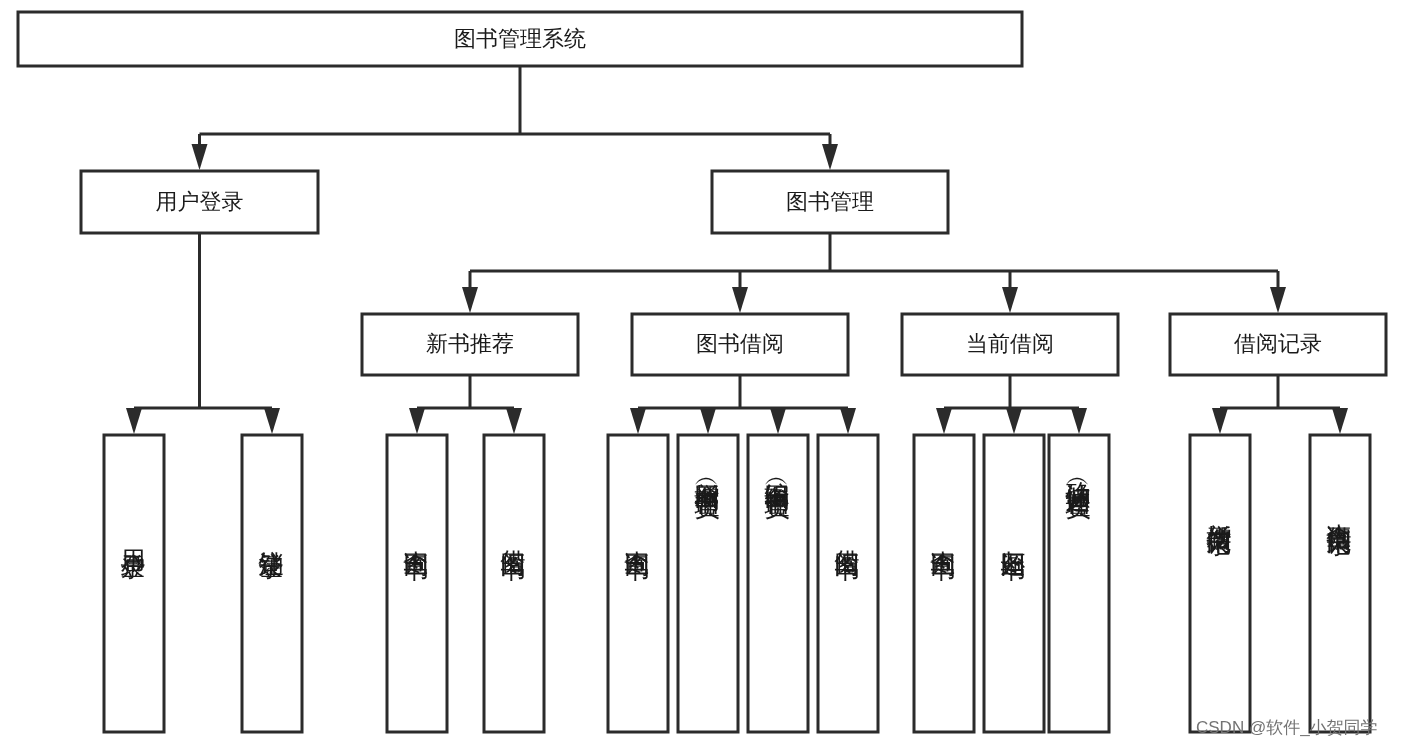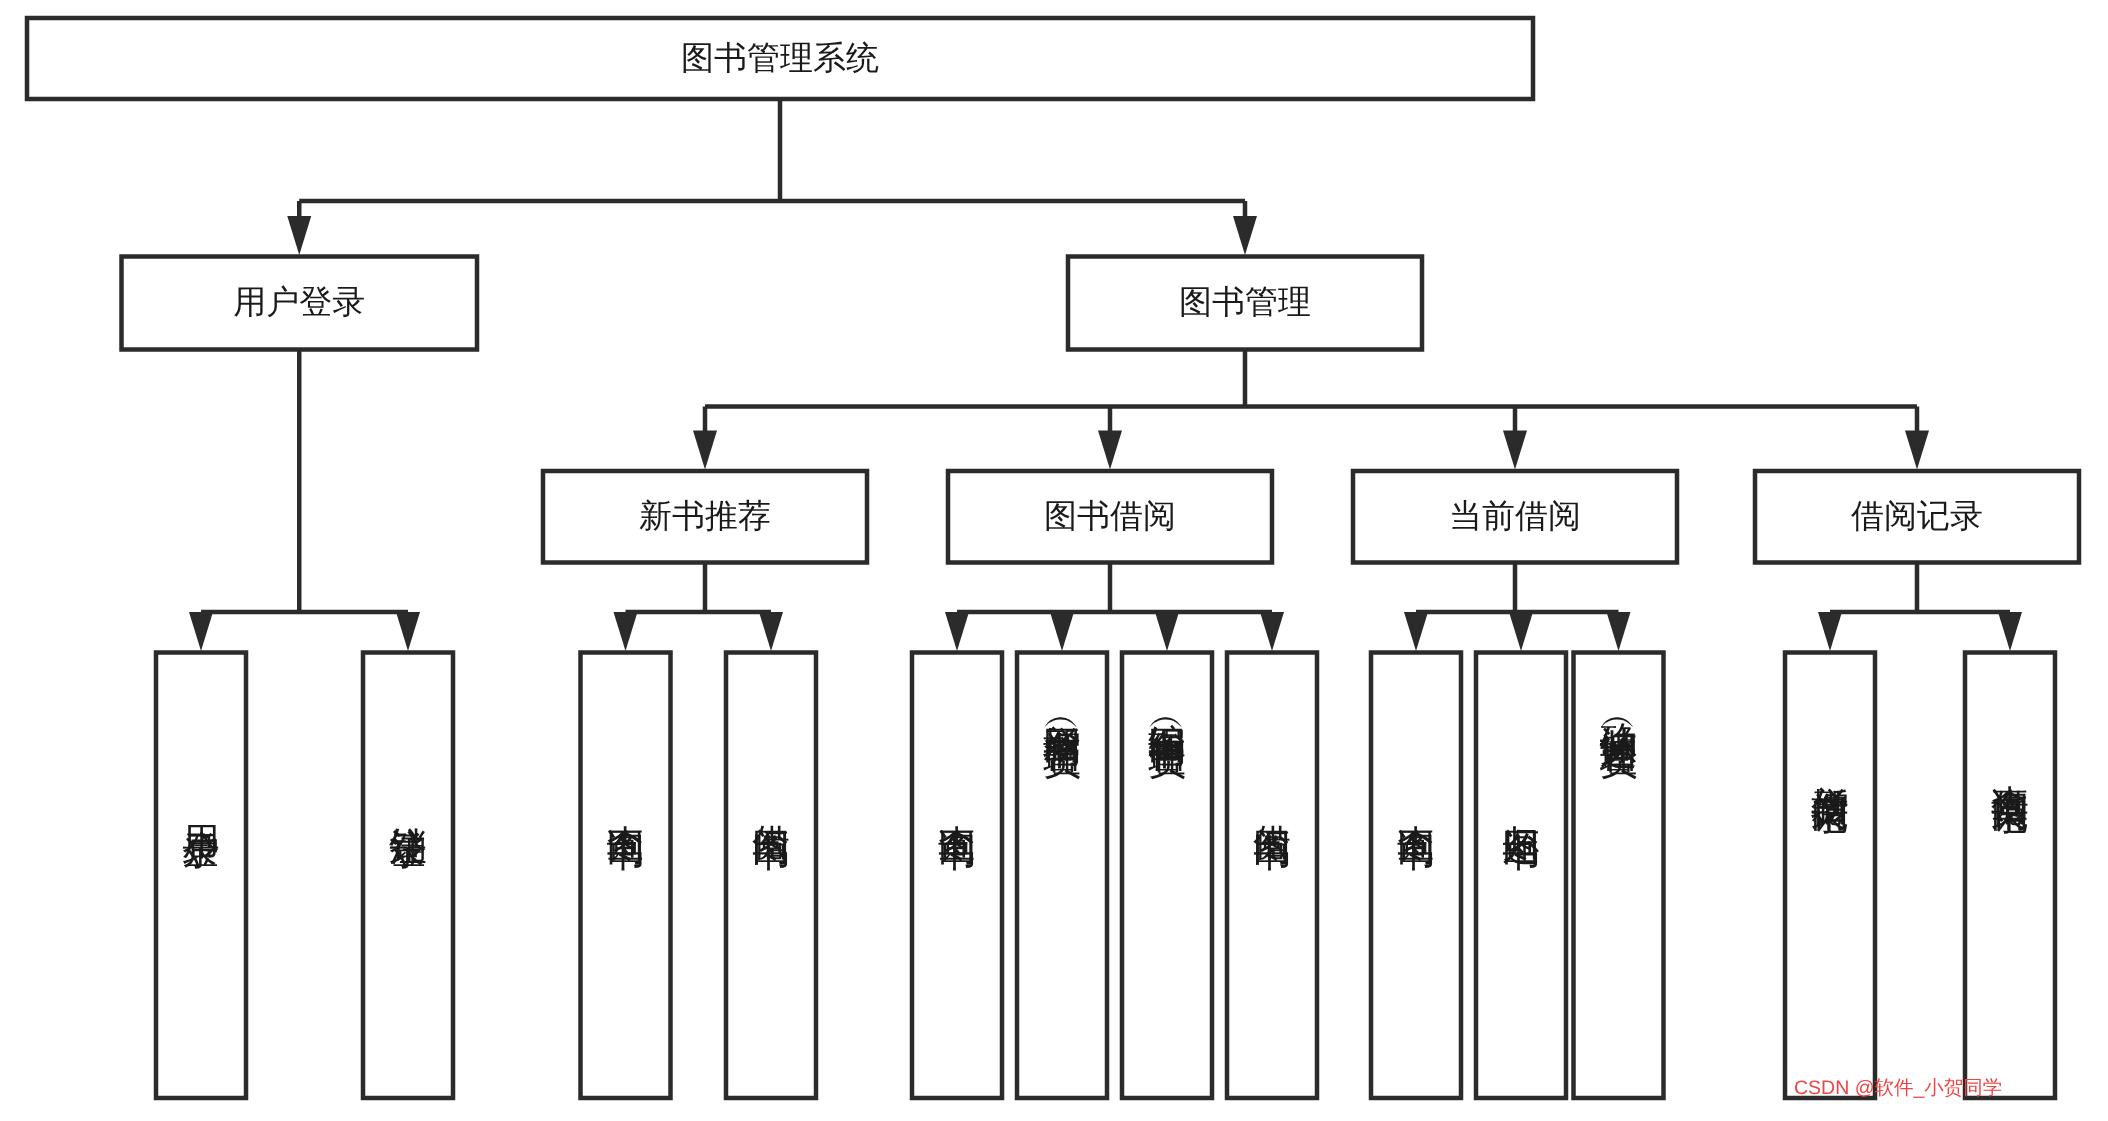--- a/index.html
+++ b/index.html
@@ -57,22 +57,22 @@
     font-size: 25px;
     line-height: 1.06;
     letter-spacing: 2px;
     color: #1a1a1a;
     white-space: nowrap;
     pointer-events: none;
   }
   .watermark {
     position: absolute;
     font-family: "Liberation Sans", "DejaVu Sans", sans-serif;
-    font-size: 13px;
-    color: #ef4444;
+    font-size: 17px;
+    color: #737373;
     white-space: nowrap;
   }
 </style>
 </head>
 <body>
 
 <div id="diagram-root">
 
   <svg id="flow-svg" viewBox="0 0 1405 747">
     <g id="connectors-layer">

